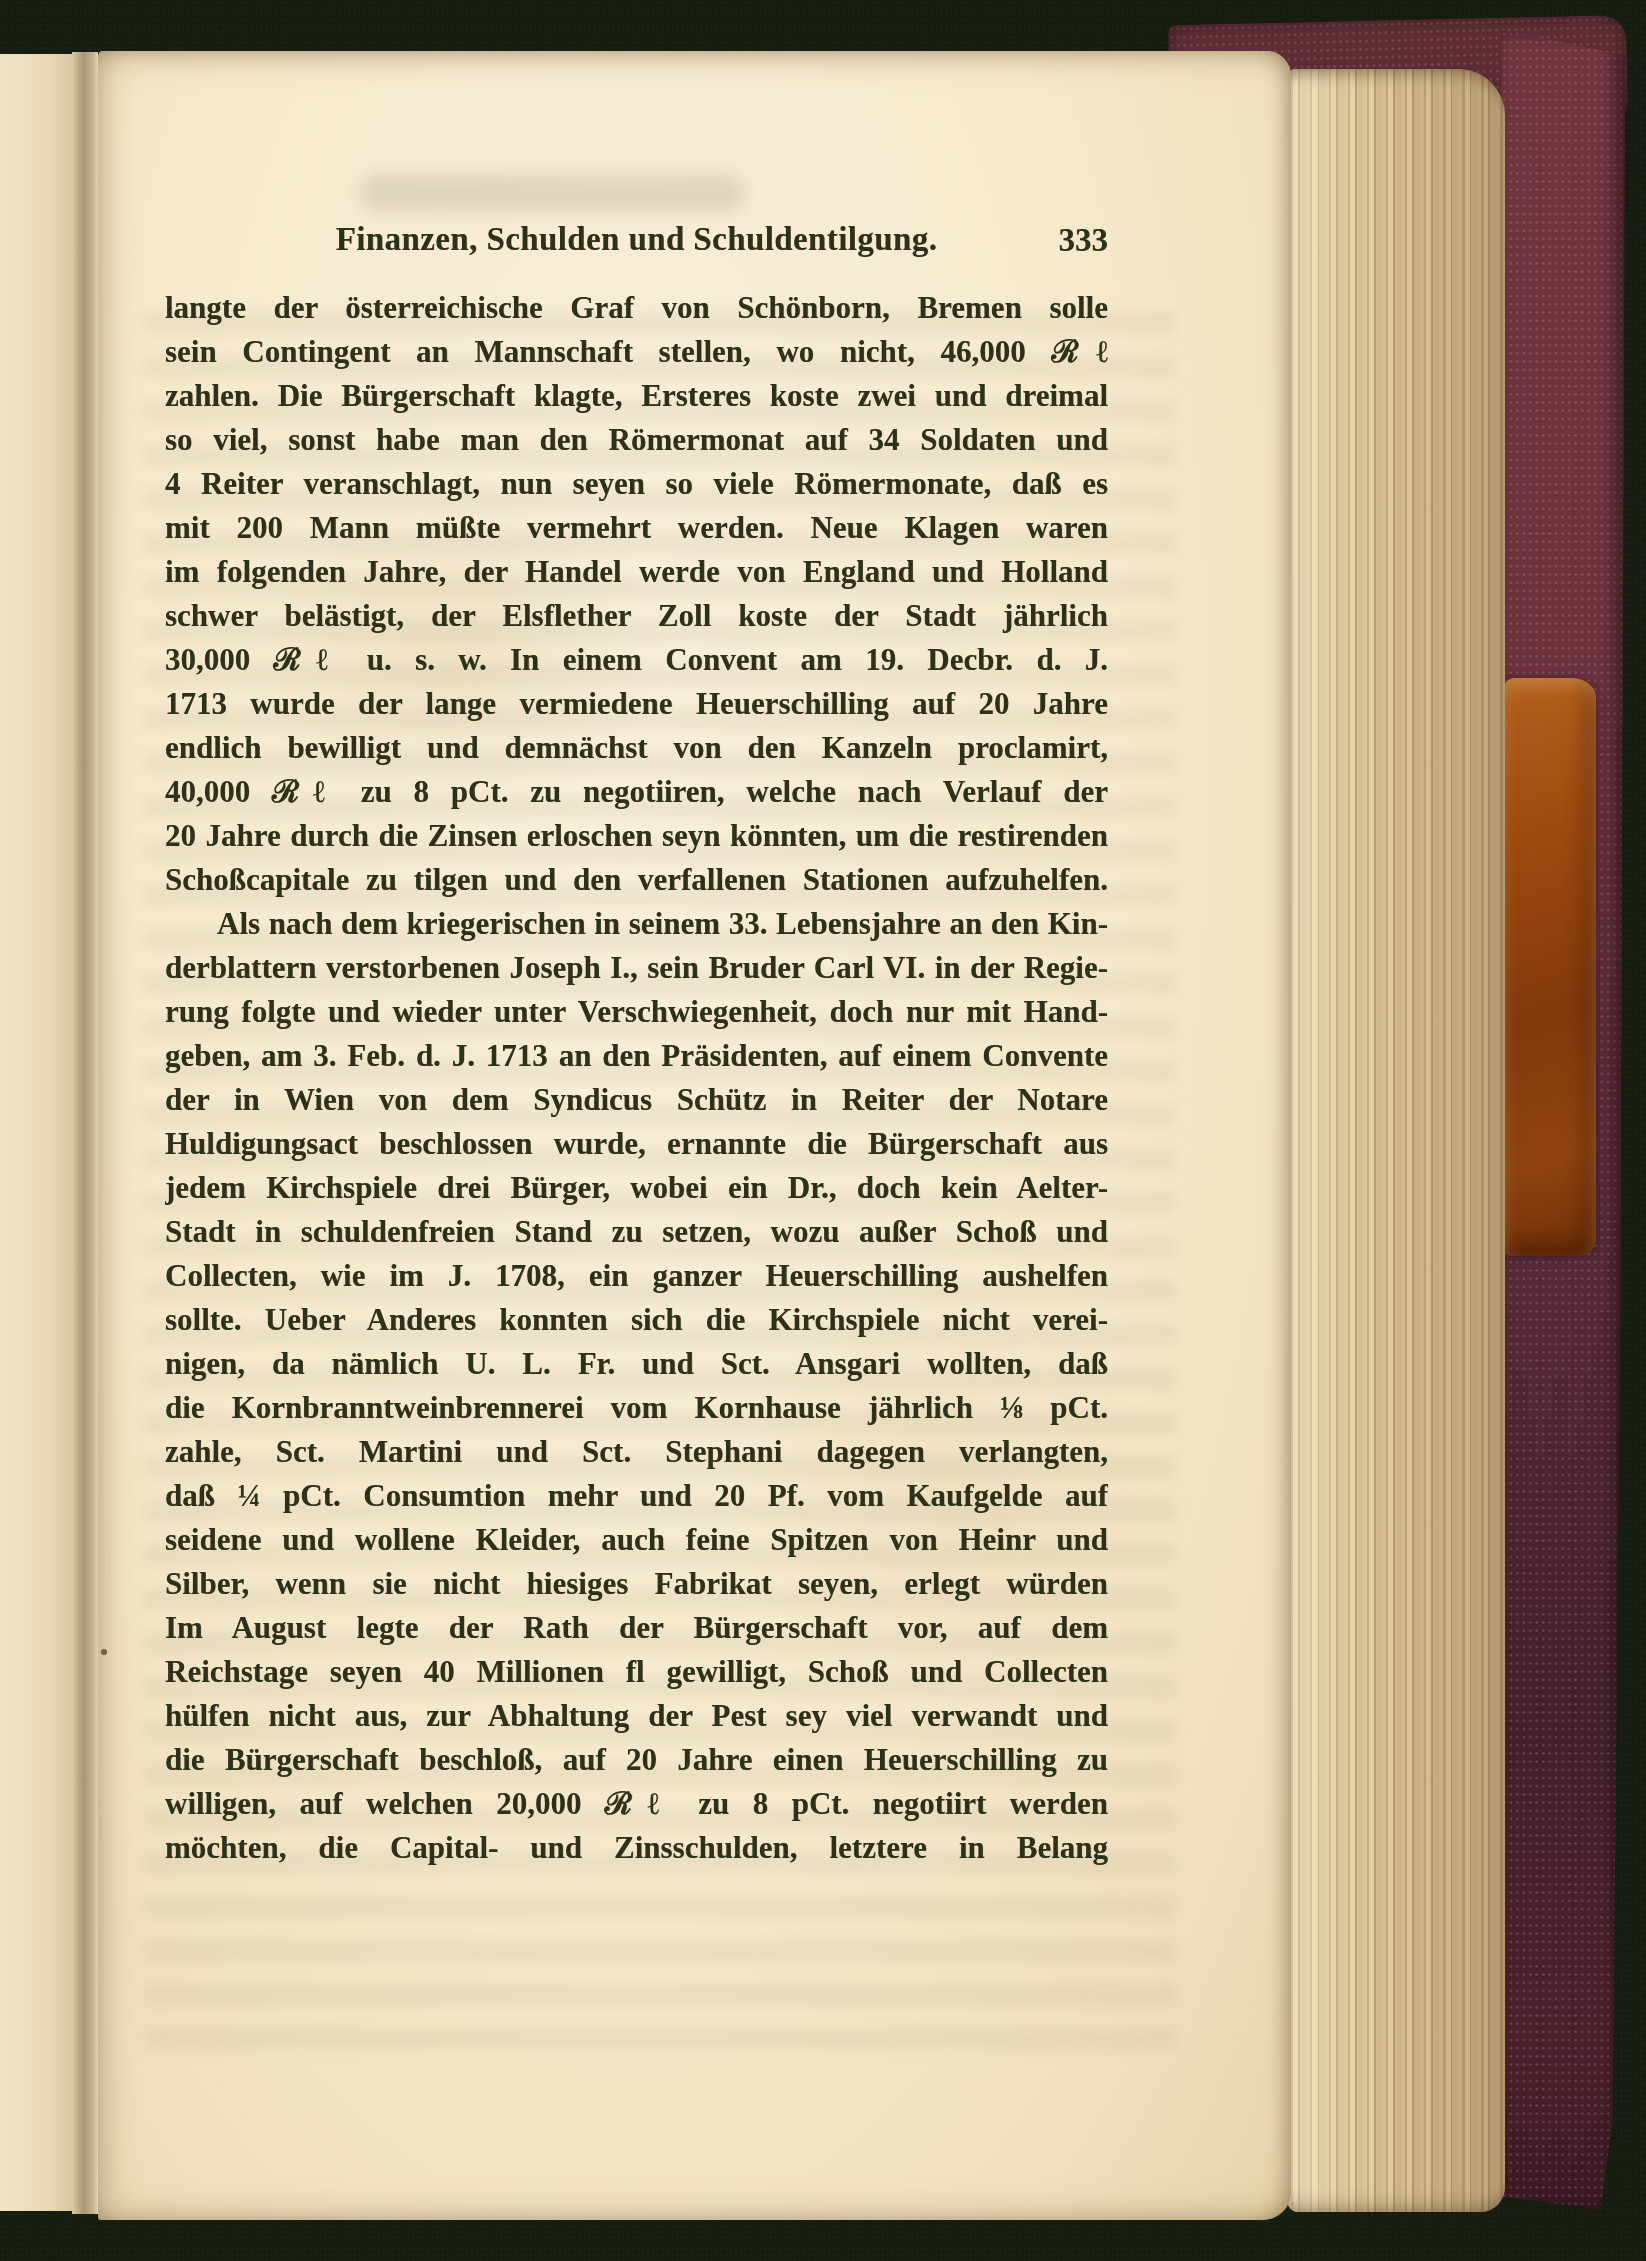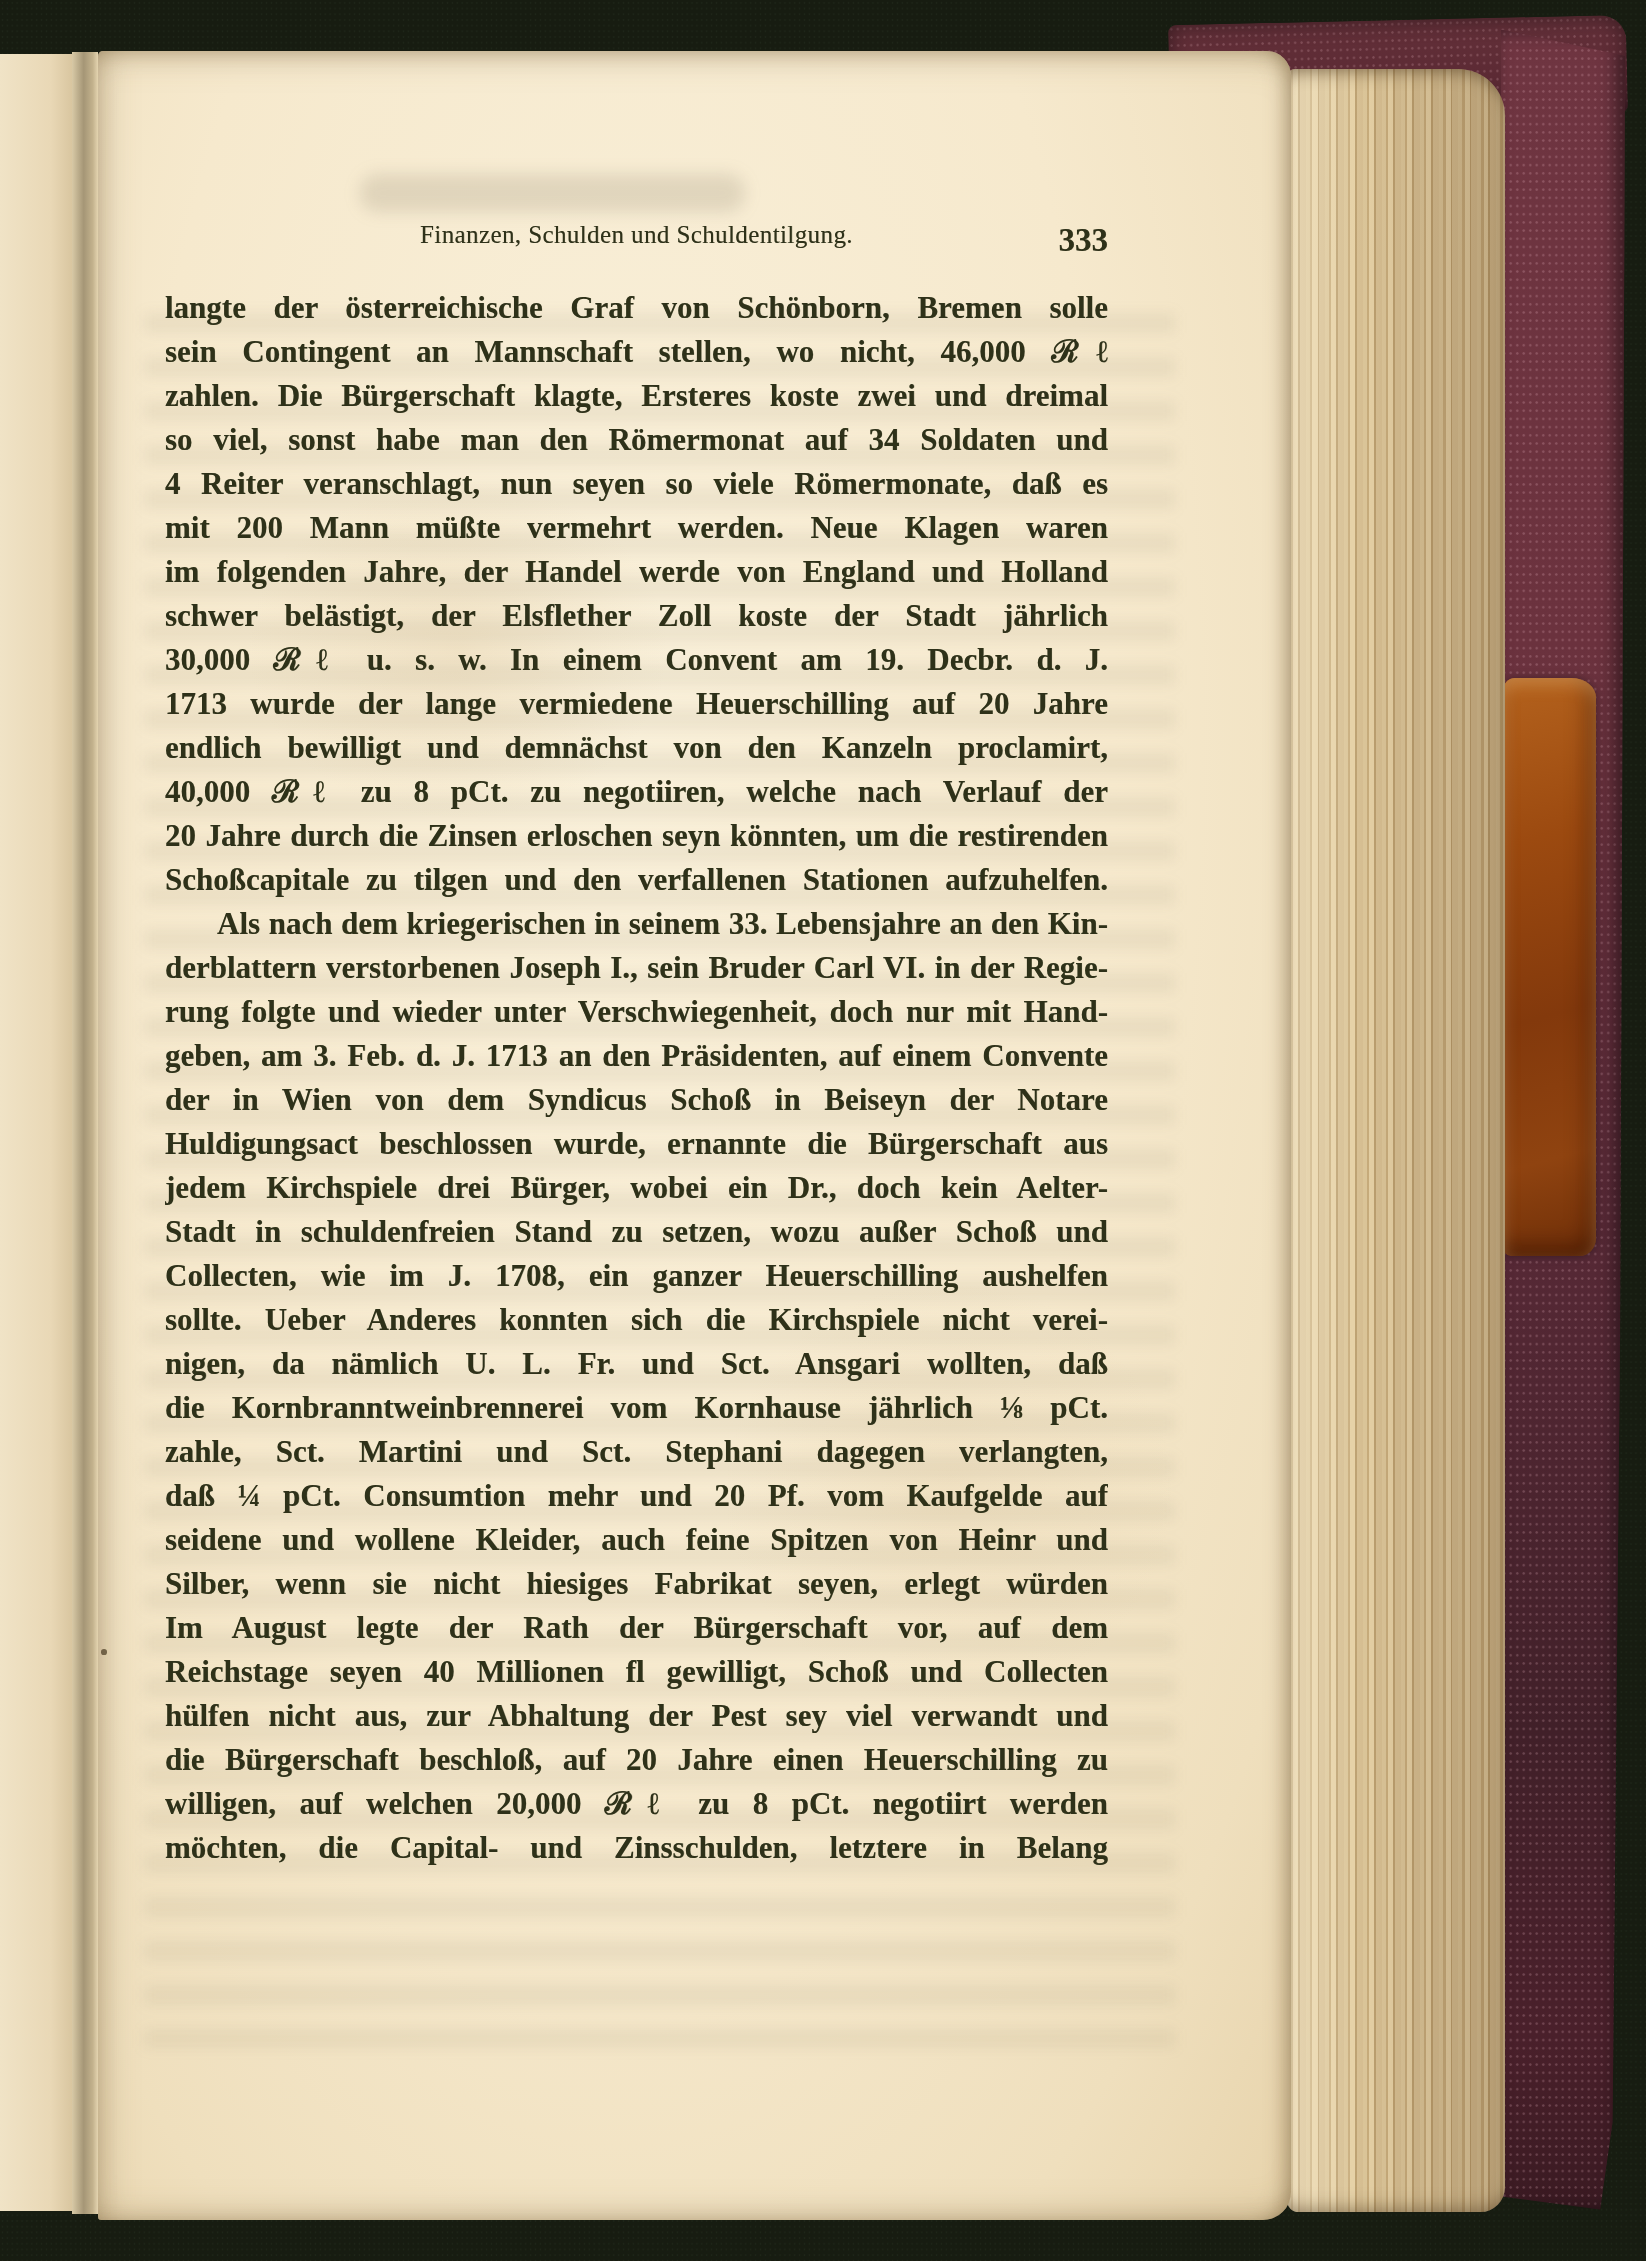--- a/index.html
+++ b/index.html
@@ -102,21 +102,21 @@
   .fleck {
     position: absolute; left: 3.3px; top: 1598px; width: 5.7px; height: 5.7px;
     background: rgba(80,66,40,0.75); border-radius: 50%;
   }
 
   
   .content { position: absolute; left: 67px; top: 0; width: 943px; color: #2e3119; }
   .header { position: relative; margin-top: 170px; height: 43px; }
   .title {
     display: block; text-align: center;
-    font-size: 25px; font-weight: normal; letter-spacing: 0.4px;
+    font-size: 33px; font-weight: bold; letter-spacing: 0.4px;
     text-shadow: 0.3px 0.3px 0 rgba(46,49,25,0.45);
   }
   .pagenum {
     position: absolute; right: 0; top: 0.8px;
     font-size: 33px; font-weight: bold;
     text-shadow: 0.3px 0.3px 0 rgba(46,49,25,0.45);
   }
   .text { margin-top: 22px; font-weight: bold; }
   .line {
     font-size: 31px; line-height: 44px;
@@ -170,21 +170,21 @@
           <div class="line">40,000 ℛℓ zu 8 pCt. zu negotiiren, welche nach Verlauf der</div>
           <div class="line">20 Jahre durch die Zinsen erloschen seyn könnten, um die restirenden</div>
           <div class="line">Schoßcapitale zu tilgen und den verfallenen Stationen aufzuhelfen.</div>
         </div>
 
         <div class="para">
           <div class="line indent">Als nach dem kriegerischen in seinem 33. Lebensjahre an den Kin-</div>
           <div class="line">derblattern verstorbenen Joseph I., sein Bruder Carl VI. in der Regie-</div>
           <div class="line">rung folgte und wieder unter Verschwiegenheit, doch nur mit Hand-</div>
           <div class="line">geben, am 3. Feb. d. J. 1713 an den Präsidenten, auf einem Convente</div>
-          <div class="line">der in Wien von dem Syndicus Schoß in Beiseyn der Notare</div>
+          <div class="line">der in Wien von dem Syndicus Schütz in Reiter der Notare</div>
           <div class="line">Huldigungsact beschlossen wurde, ernannte die Bürgerschaft aus</div>
           <div class="line">jedem Kirchspiele drei Bürger, wobei ein Dr., doch kein Aelter-</div>
           <div class="line">Stadt in schuldenfreien Stand zu setzen, wozu außer Schoß und</div>
           <div class="line">Collecten, wie im J. 1708, ein ganzer Heuerschilling aushelfen</div>
           <div class="line">sollte. Ueber Anderes konnten sich die Kirchspiele nicht verei-</div>
           <div class="line">nigen, da nämlich U. L. Fr. und Sct. Ansgari wollten, daß</div>
           <div class="line">die Kornbranntweinbrennerei vom Kornhause jährlich ⅛ pCt.</div>
           <div class="line">zahle, Sct. Martini und Sct. Stephani dagegen verlangten,</div>
           <div class="line">daß ¼ pCt. Consumtion mehr und 20 Pf. vom Kaufgelde auf</div>
           <div class="line">seidene und wollene Kleider, auch feine Spitzen von Heinr und</div>

